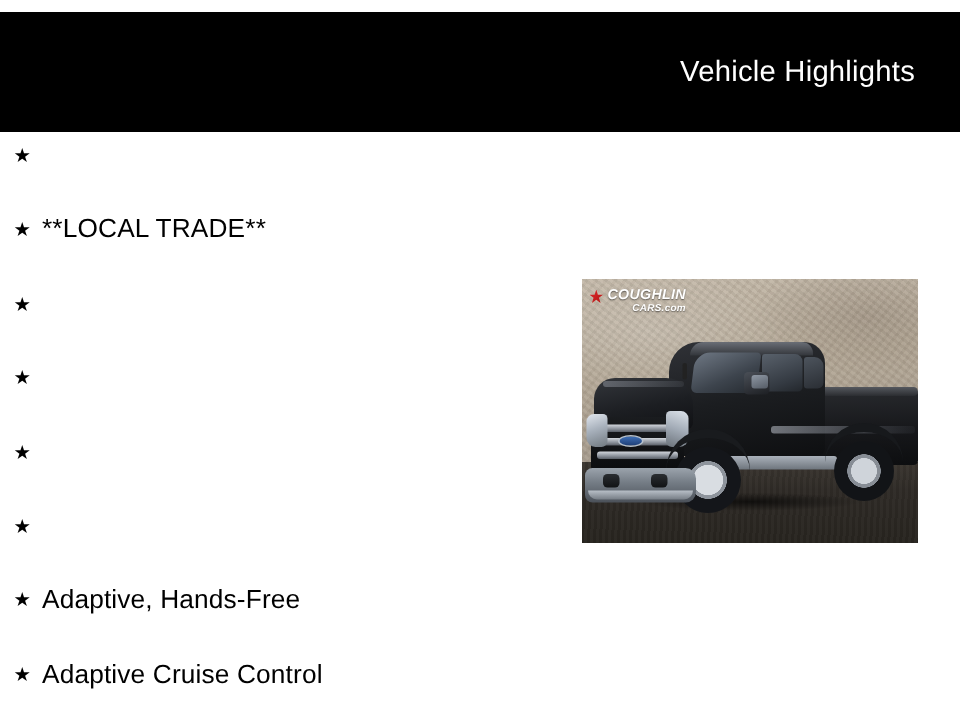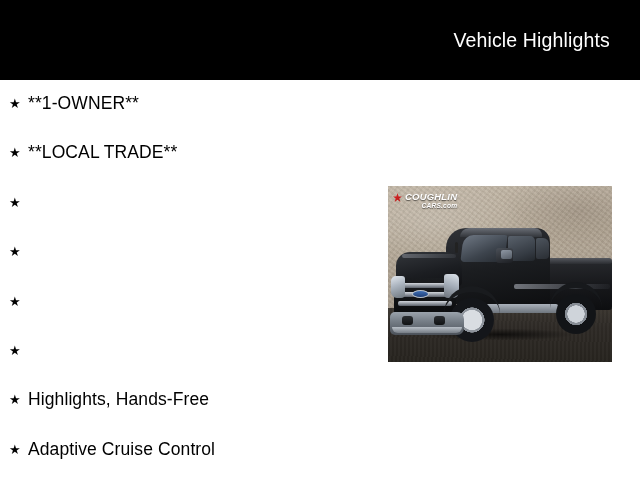--- a/index.html
+++ b/index.html
@@ -7,21 +7,21 @@
   html, body {
     width:640px; height:480px;
     background:#ffffff;
     font-family:"Liberation Sans", sans-serif;
     overflow:hidden;
   }
   .page { position:relative; width:640px; height:480px; background:#ffffff; }
 
   
   .header {
-    position:absolute; left:0; top:0; width:640px; height:80px;
+    position:absolute; left:0; top:8px; width:640px; height:80px;
     background:#000000;
     display:flex; align-items:center; justify-content:flex-end;
   }
   .header-title {
     color:#ffffff;
     font-size:19.5px;
     letter-spacing:0.15px;
     padding-right:30px;
     white-space:nowrap;
   }
@@ -263,21 +263,20 @@
 <div class="page">
 
   <div class="header">
     <div class="header-title">Vehicle Highlights</div>
   </div>
 
   <ul class="highlights">
 
     <li class="highlight-item">
       <span class="star-icon">★</span>
-      <span class="highlight-label">**1-OWNER**</span>
     </li>
 
     <li class="highlight-item">
       <span class="star-icon">★</span>
       <span class="highlight-label">**LOCAL TRADE**</span>
     </li>
 
     <li class="highlight-item">
       <span class="star-icon">★</span>
     </li>
@@ -289,21 +288,21 @@
     <li class="highlight-item">
       <span class="star-icon">★</span>
     </li>
 
     <li class="highlight-item">
       <span class="star-icon">★</span>
     </li>
 
     <li class="highlight-item">
       <span class="star-icon">★</span>
-      <span class="highlight-label">Highlights, Hands-Free</span>
+      <span class="highlight-label">Adaptive, Hands-Free</span>
     </li>
 
     <li class="highlight-item">
       <span class="star-icon">★</span>
       <span class="highlight-label">Adaptive Cruise Control</span>
     </li>
 
   </ul>
 
   <div class="photo">

